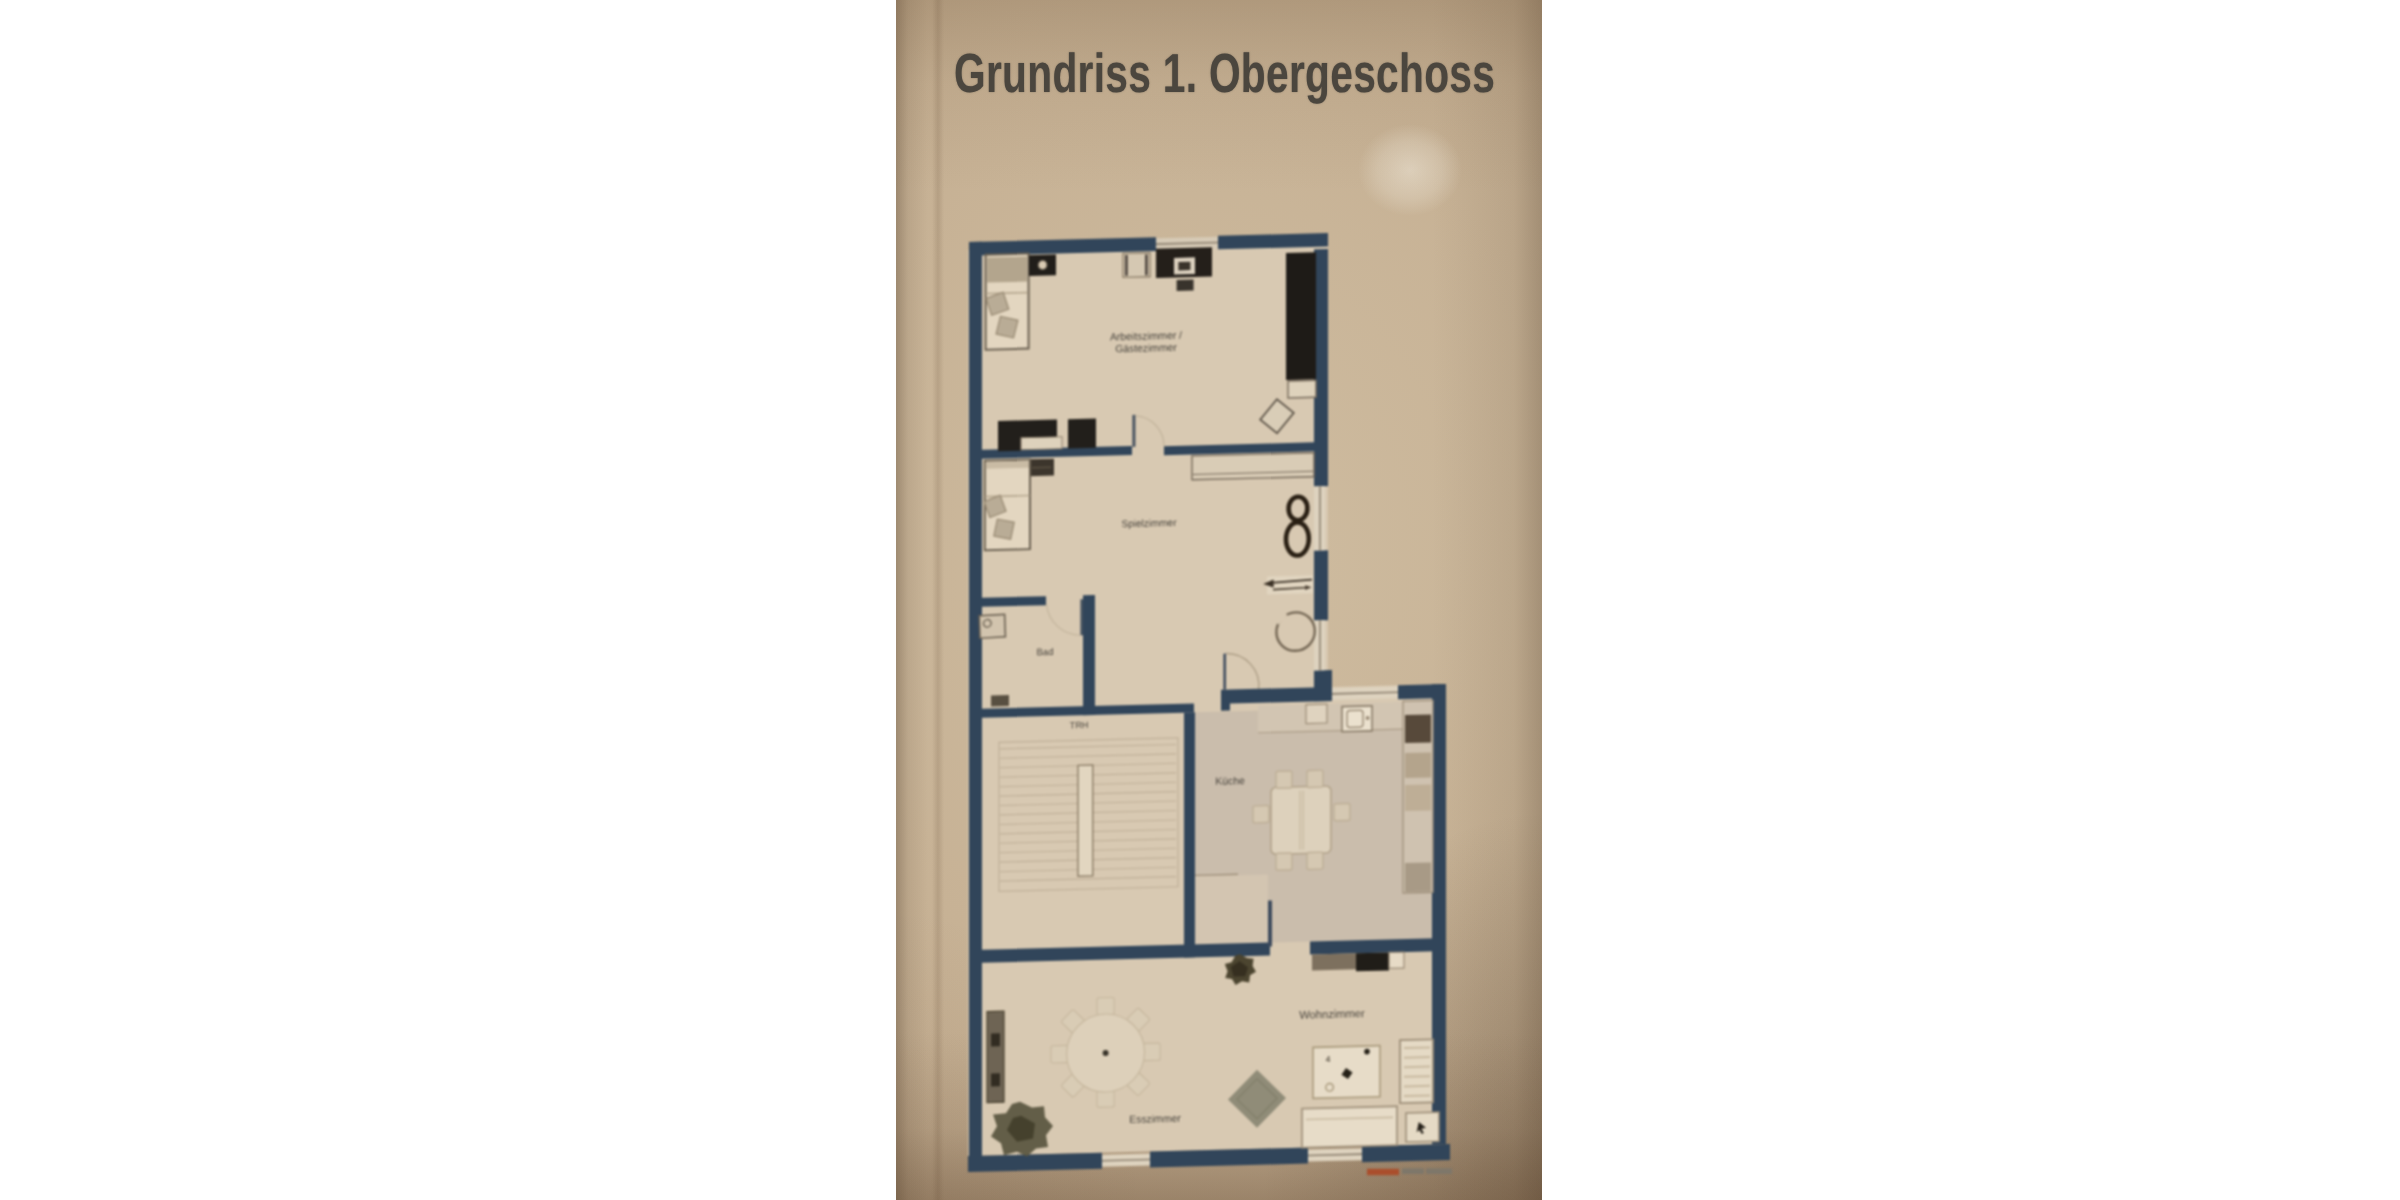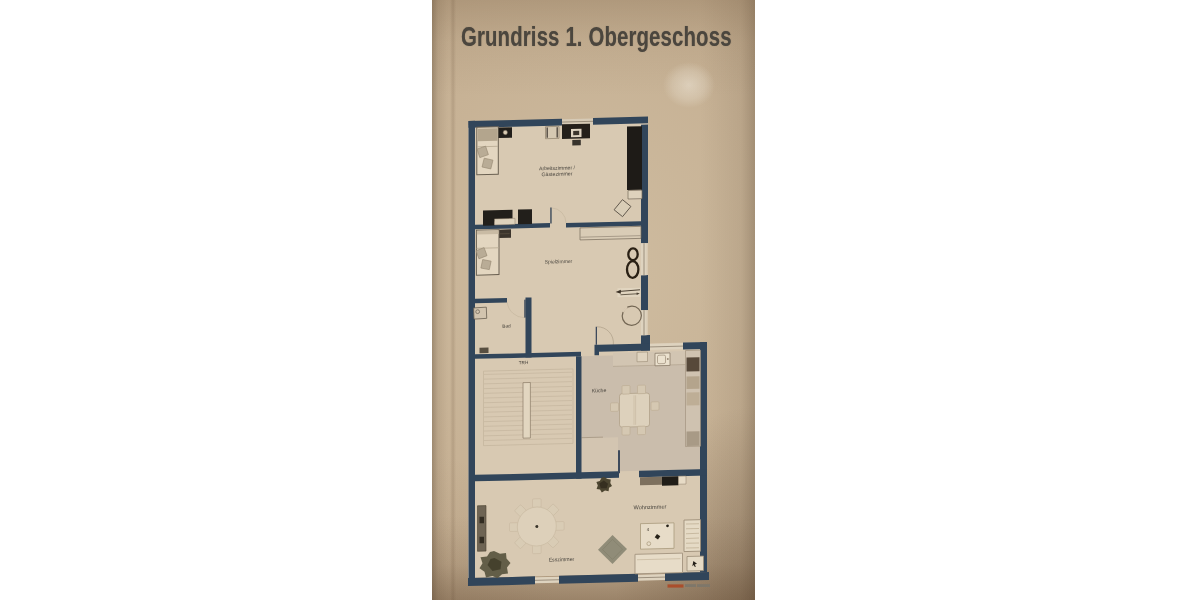--- a/index.html
+++ b/index.html
@@ -1,17 +1,17 @@
 <!DOCTYPE html>
 <html><head>
 <meta charset="utf-8">
 <style>
   html,body{margin:0;padding:0;background:#ffffff;}
   #stage{position:relative;width:1200px;height:600px;overflow:hidden;background:#ffffff;}
-  #photo{position:absolute;left:432px;top:0;width:323px;height:600px;filter:blur(.35px);
+  #photo{position:absolute;left:448px;top:0;width:323px;height:600px;filter:blur(.35px);
     background:
       linear-gradient(180deg, rgba(105,80,52,.24), rgba(105,80,52,.08) 7%, rgba(105,80,52,0) 16%),
       linear-gradient(0deg, rgba(88,64,42,.38), rgba(88,64,42,.12) 6%, rgba(88,64,42,0) 14%),
       linear-gradient(90deg, rgba(70,52,34,.32), rgba(70,52,34,.10) 6px, rgba(70,52,34,0) 16px),
       linear-gradient(270deg, rgba(70,52,34,.28), rgba(70,52,34,.10) 14px, rgba(70,52,34,0) 55px),
       radial-gradient(60% 45% at 100% 100%, rgba(58,40,24,.30), rgba(58,40,24,0) 72%),
       radial-gradient(55% 35% at 0% 100%, rgba(58,40,24,.08), rgba(58,40,24,0) 70%),
       radial-gradient(140% 90% at 48% 46%, #cfbda1 0%, #c5af92 55%, #b79d80 100%);
   }
   #photo .crease{position:absolute;left:18px;top:0;width:6px;height:600px;

